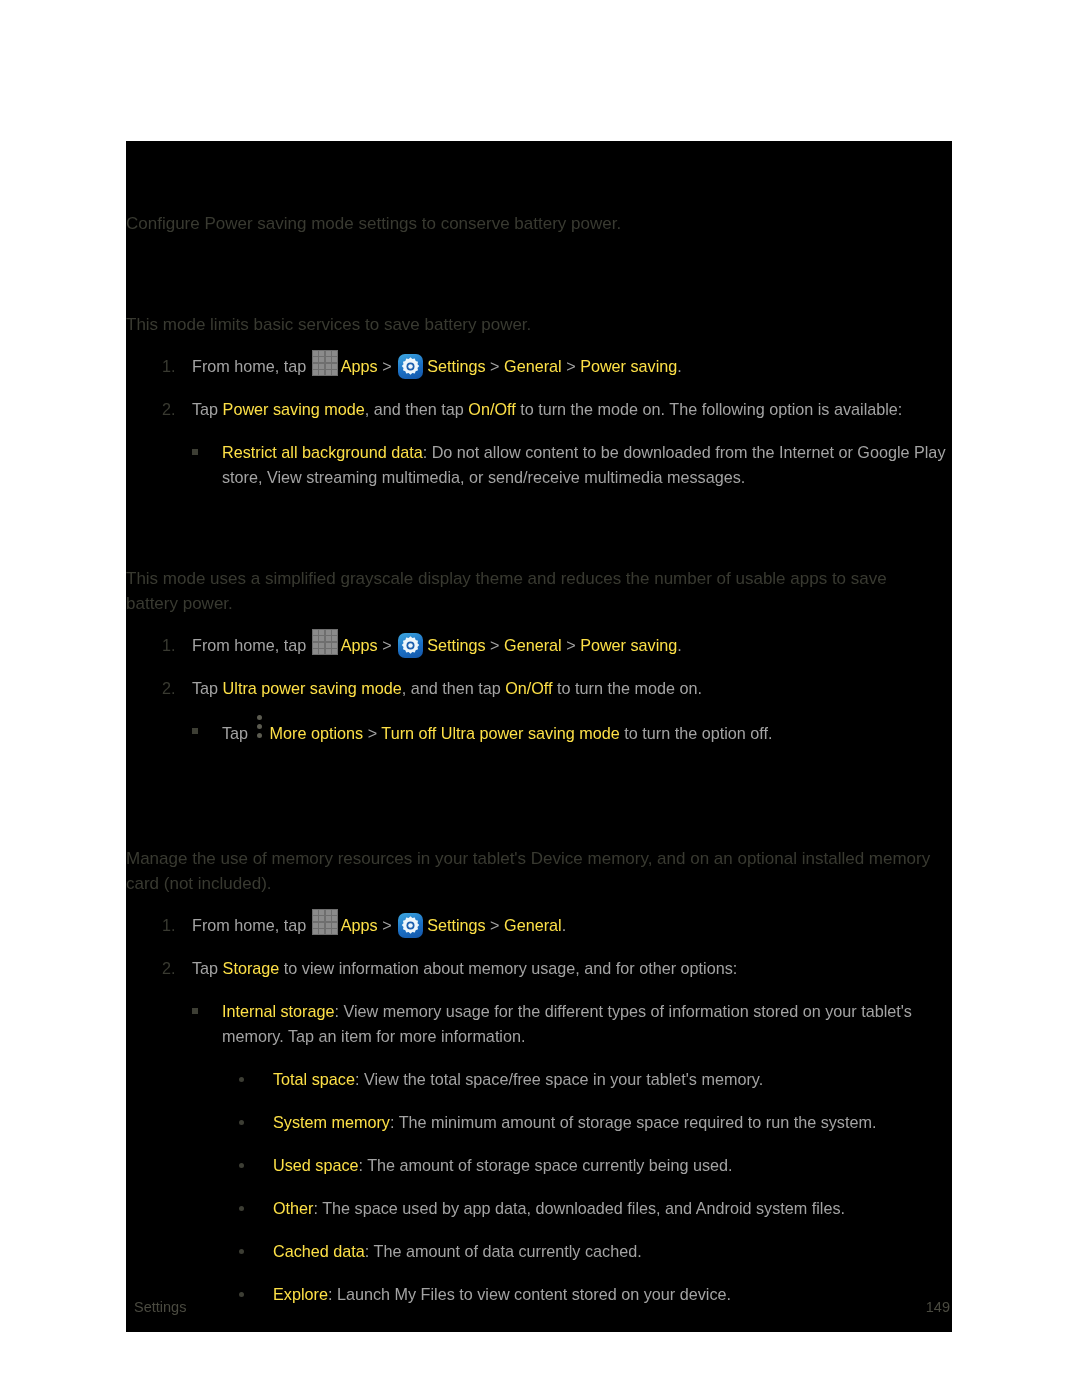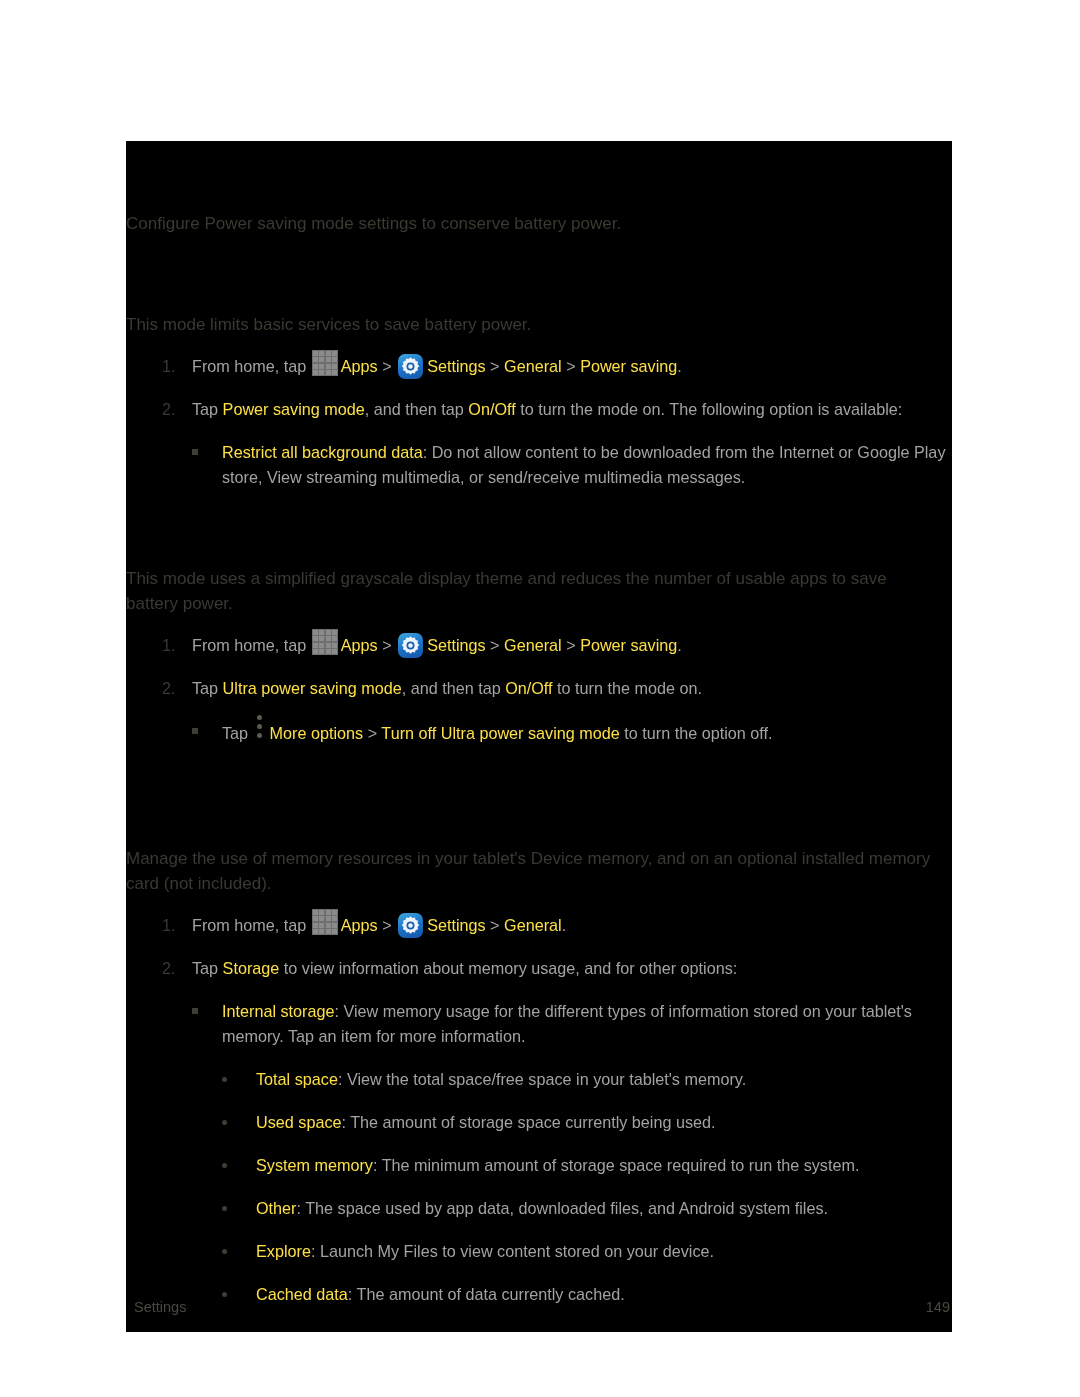--- a/index.html
+++ b/index.html
@@ -100,21 +100,21 @@
     left: 66px;
     top: 9px;
     width: 6px;
     height: 6px;
     background: #3d3e34;
   }
 
   
   ul.rd {
     list-style: none;
-    margin: 0;
+    margin: 17px;
     padding: 0;
   }
   ul.rd > li {
     position: relative;
     font-size: 16.2px;
     line-height: 25px;
     color: #393a31;
     padding-left: 130px;
     margin-top: 18px;
   }
@@ -299,37 +299,37 @@
       </li>
     </ul>
 
     <ul class="rd">
       <li>
         <span class="bullet-rd"></span>
         <span class="rich"><span class="ink-bold">Total space</span><span class="ink">: View the total space/free space in your tablet's memory.</span></span>
       </li>
       <li>
         <span class="bullet-rd"></span>
+        <span class="rich"><span class="ink-bold">System memory</span><span class="ink">: The minimum amount of storage space required to run the system.</span></span>
+      </li>
+      <li>
+        <span class="bullet-rd"></span>
         <span class="rich"><span class="ink-bold">Used space</span><span class="ink">: The amount of storage space currently being used.</span></span>
       </li>
       <li>
         <span class="bullet-rd"></span>
-        <span class="rich"><span class="ink-bold">System memory</span><span class="ink">: The minimum amount of storage space required to run the system.</span></span>
-      </li>
-      <li>
-        <span class="bullet-rd"></span>
         <span class="rich"><span class="ink-bold">Other</span><span class="ink">: The space used by app data, downloaded files, and Android system files.</span></span>
       </li>
       <li>
         <span class="bullet-rd"></span>
+        <span class="rich"><span class="ink-bold">Cached data</span><span class="ink">: The amount of data currently cached.</span></span>
+      </li>
+      <li>
+        <span class="bullet-rd"></span>
         <span class="rich"><span class="ink-bold">Explore</span><span class="ink">: Launch My Files to view content stored on your device.</span></span>
-      </li>
-      <li>
-        <span class="bullet-rd"></span>
-        <span class="rich"><span class="ink-bold">Cached data</span><span class="ink">: The amount of data currently cached.</span></span>
       </li>
     </ul>
 
   </div>
 
   <div id="page-footer">
     <span>Settings</span>
     <span>149</span>
   </div>
 

